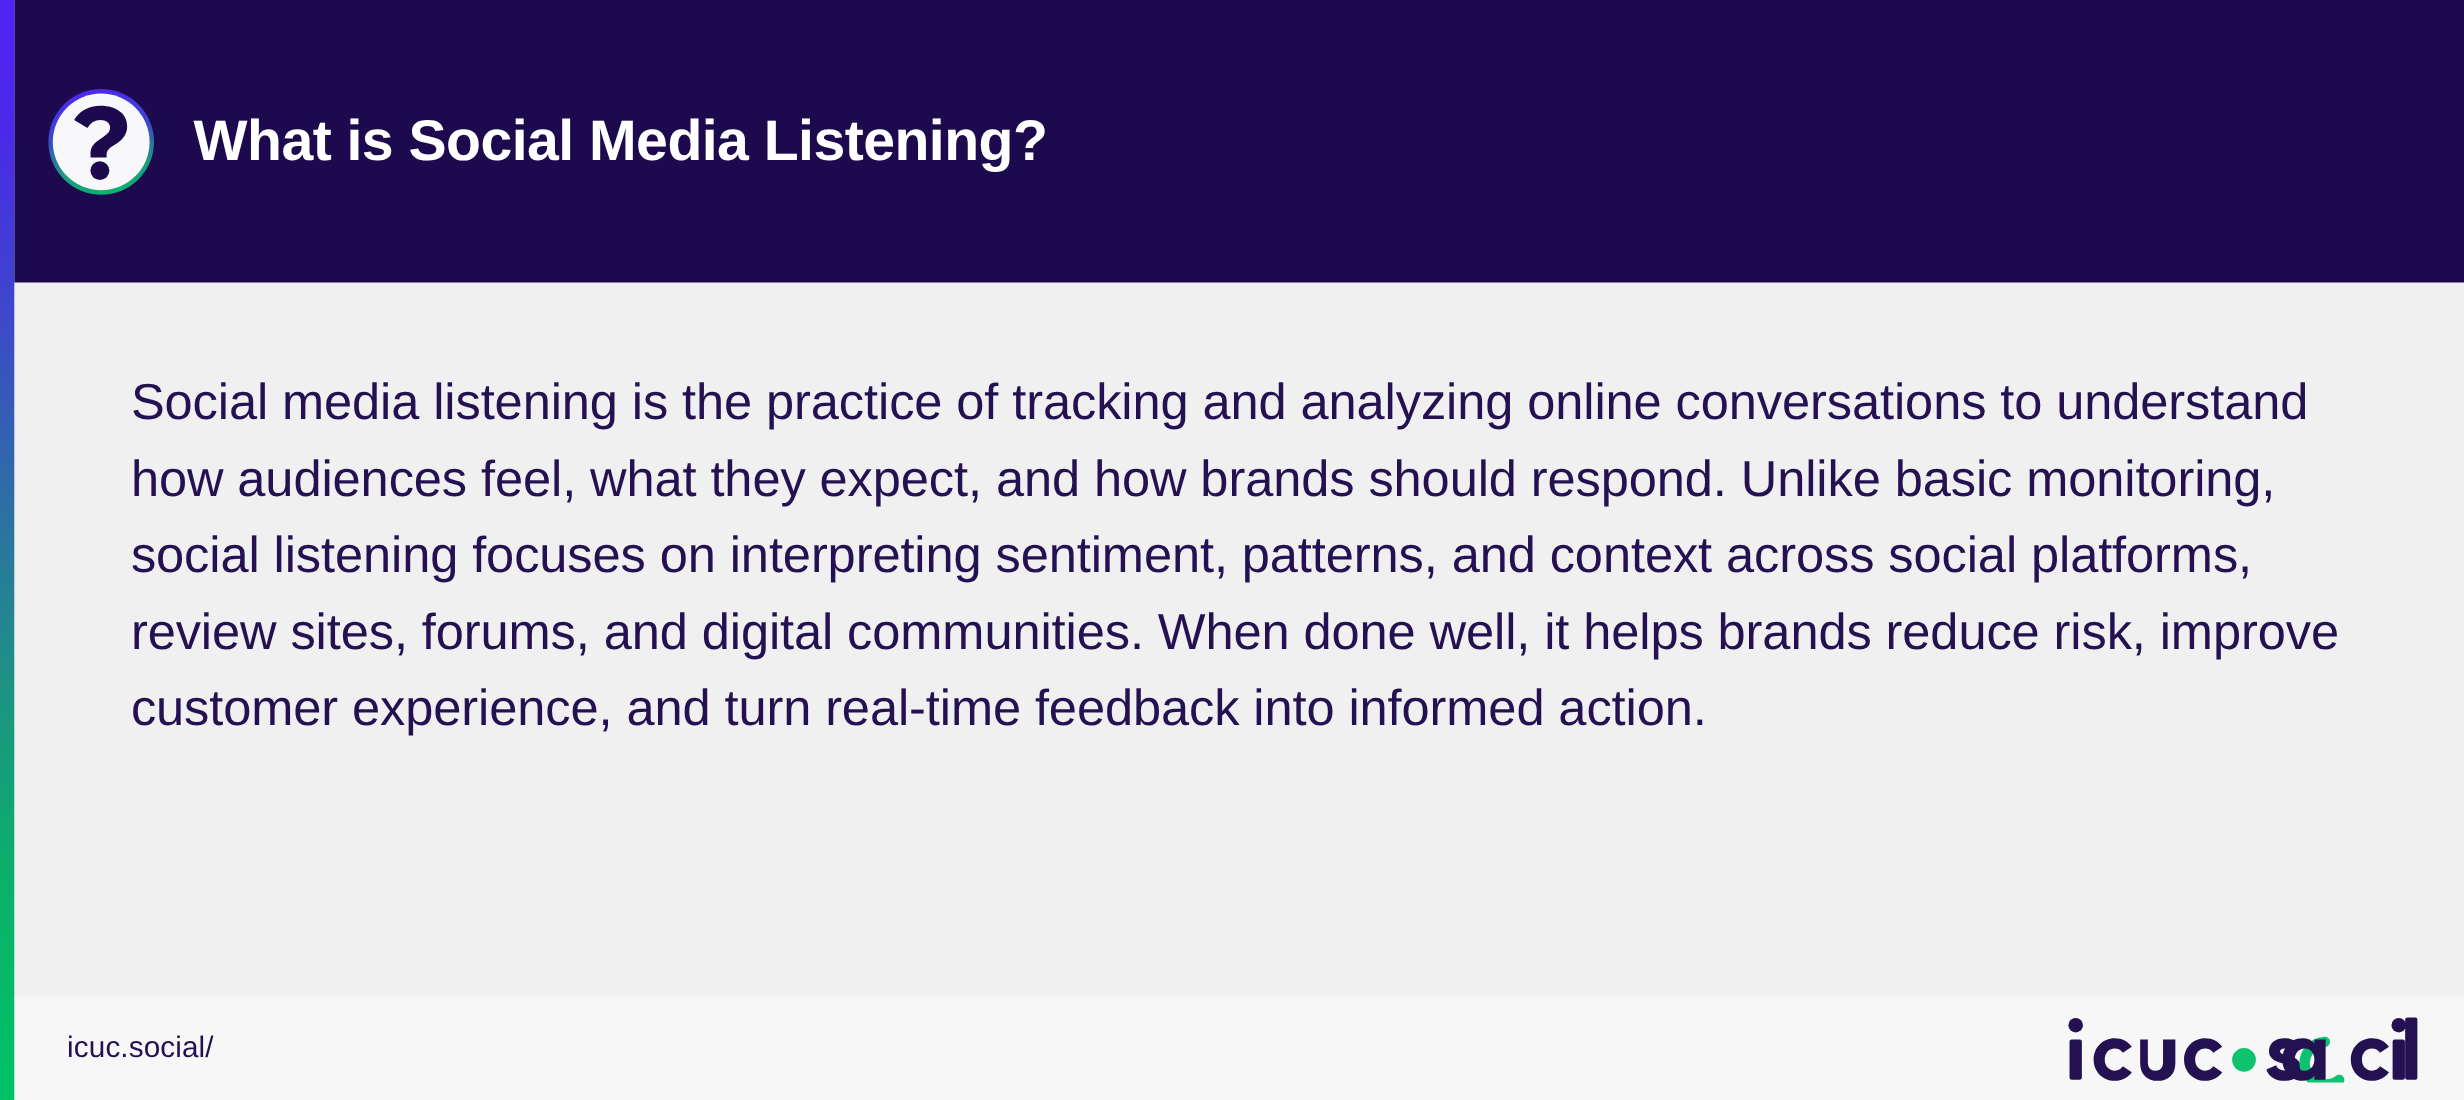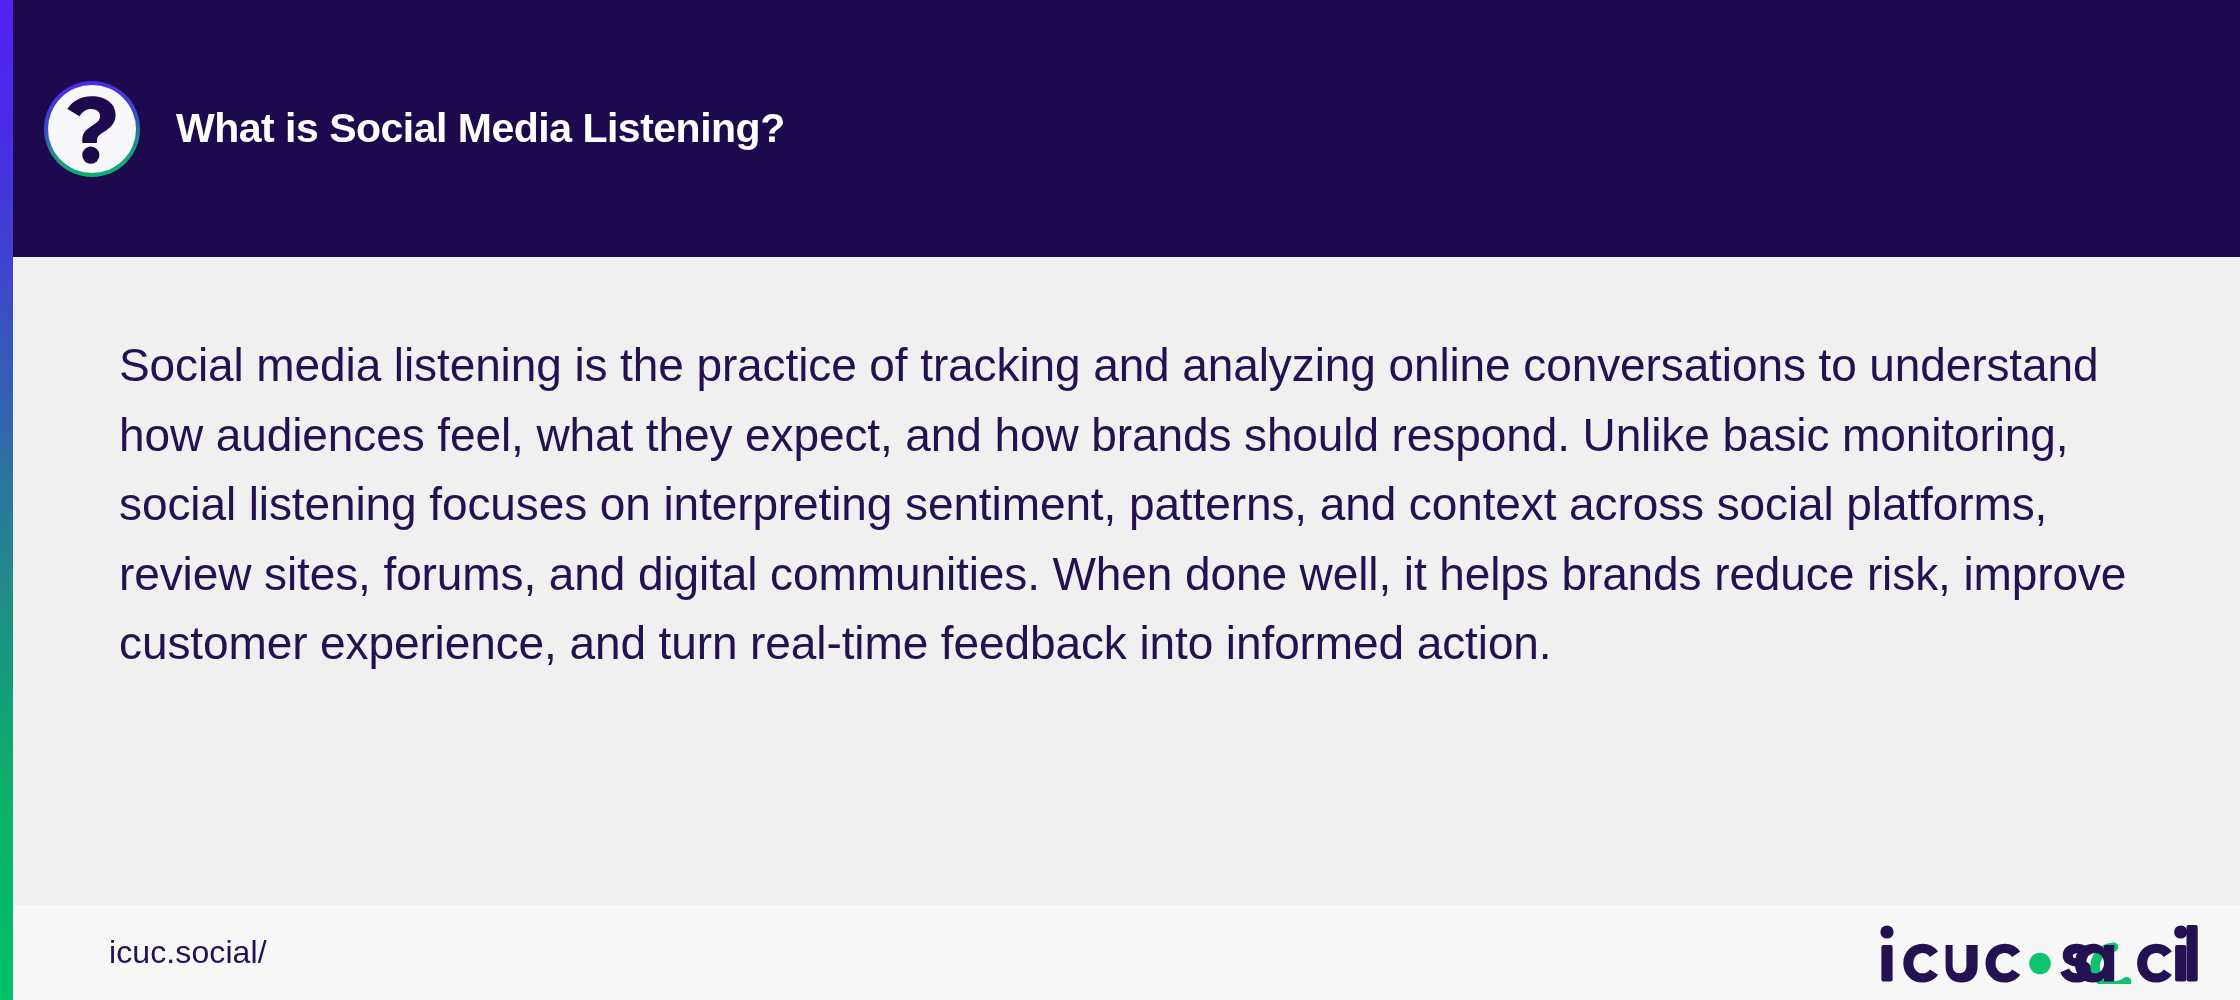--- a/index.html
+++ b/index.html
@@ -71,21 +71,21 @@
     background: #f8f8fa;
     display: flex;
     align-items: center;
     justify-content: center;
   }
   .question-icon svg { display: block; }
 
   .header-title {
     margin-left: 36px;
     color: #ffffff;
-    font-size: 41px;
+    font-size: 52px;
     font-weight: 700;
     letter-spacing: -0.5px;
     line-height: 1.1;
     white-space: nowrap;
   }
 
   
   .body-area {
     position: absolute;
     left: 13px;
@@ -114,23 +114,23 @@
     top: 905px;
     width: 2227px;
     height: 95px;
     background: #f7f7f8;
     display: flex;
     align-items: center;
     justify-content: space-between;
   }
 
   .footer-url {
-    margin-left: 96px;
+    margin-left: 48px;
     color: #241152;
-    font-size: 32px;
+    font-size: 27px;
     font-weight: 400;
     letter-spacing: 0.1px;
   }
 
   .footer-logo {
     margin-right: 42px;
     display: flex;
     align-items: center;
   }
   .footer-logo svg { display: block; }

